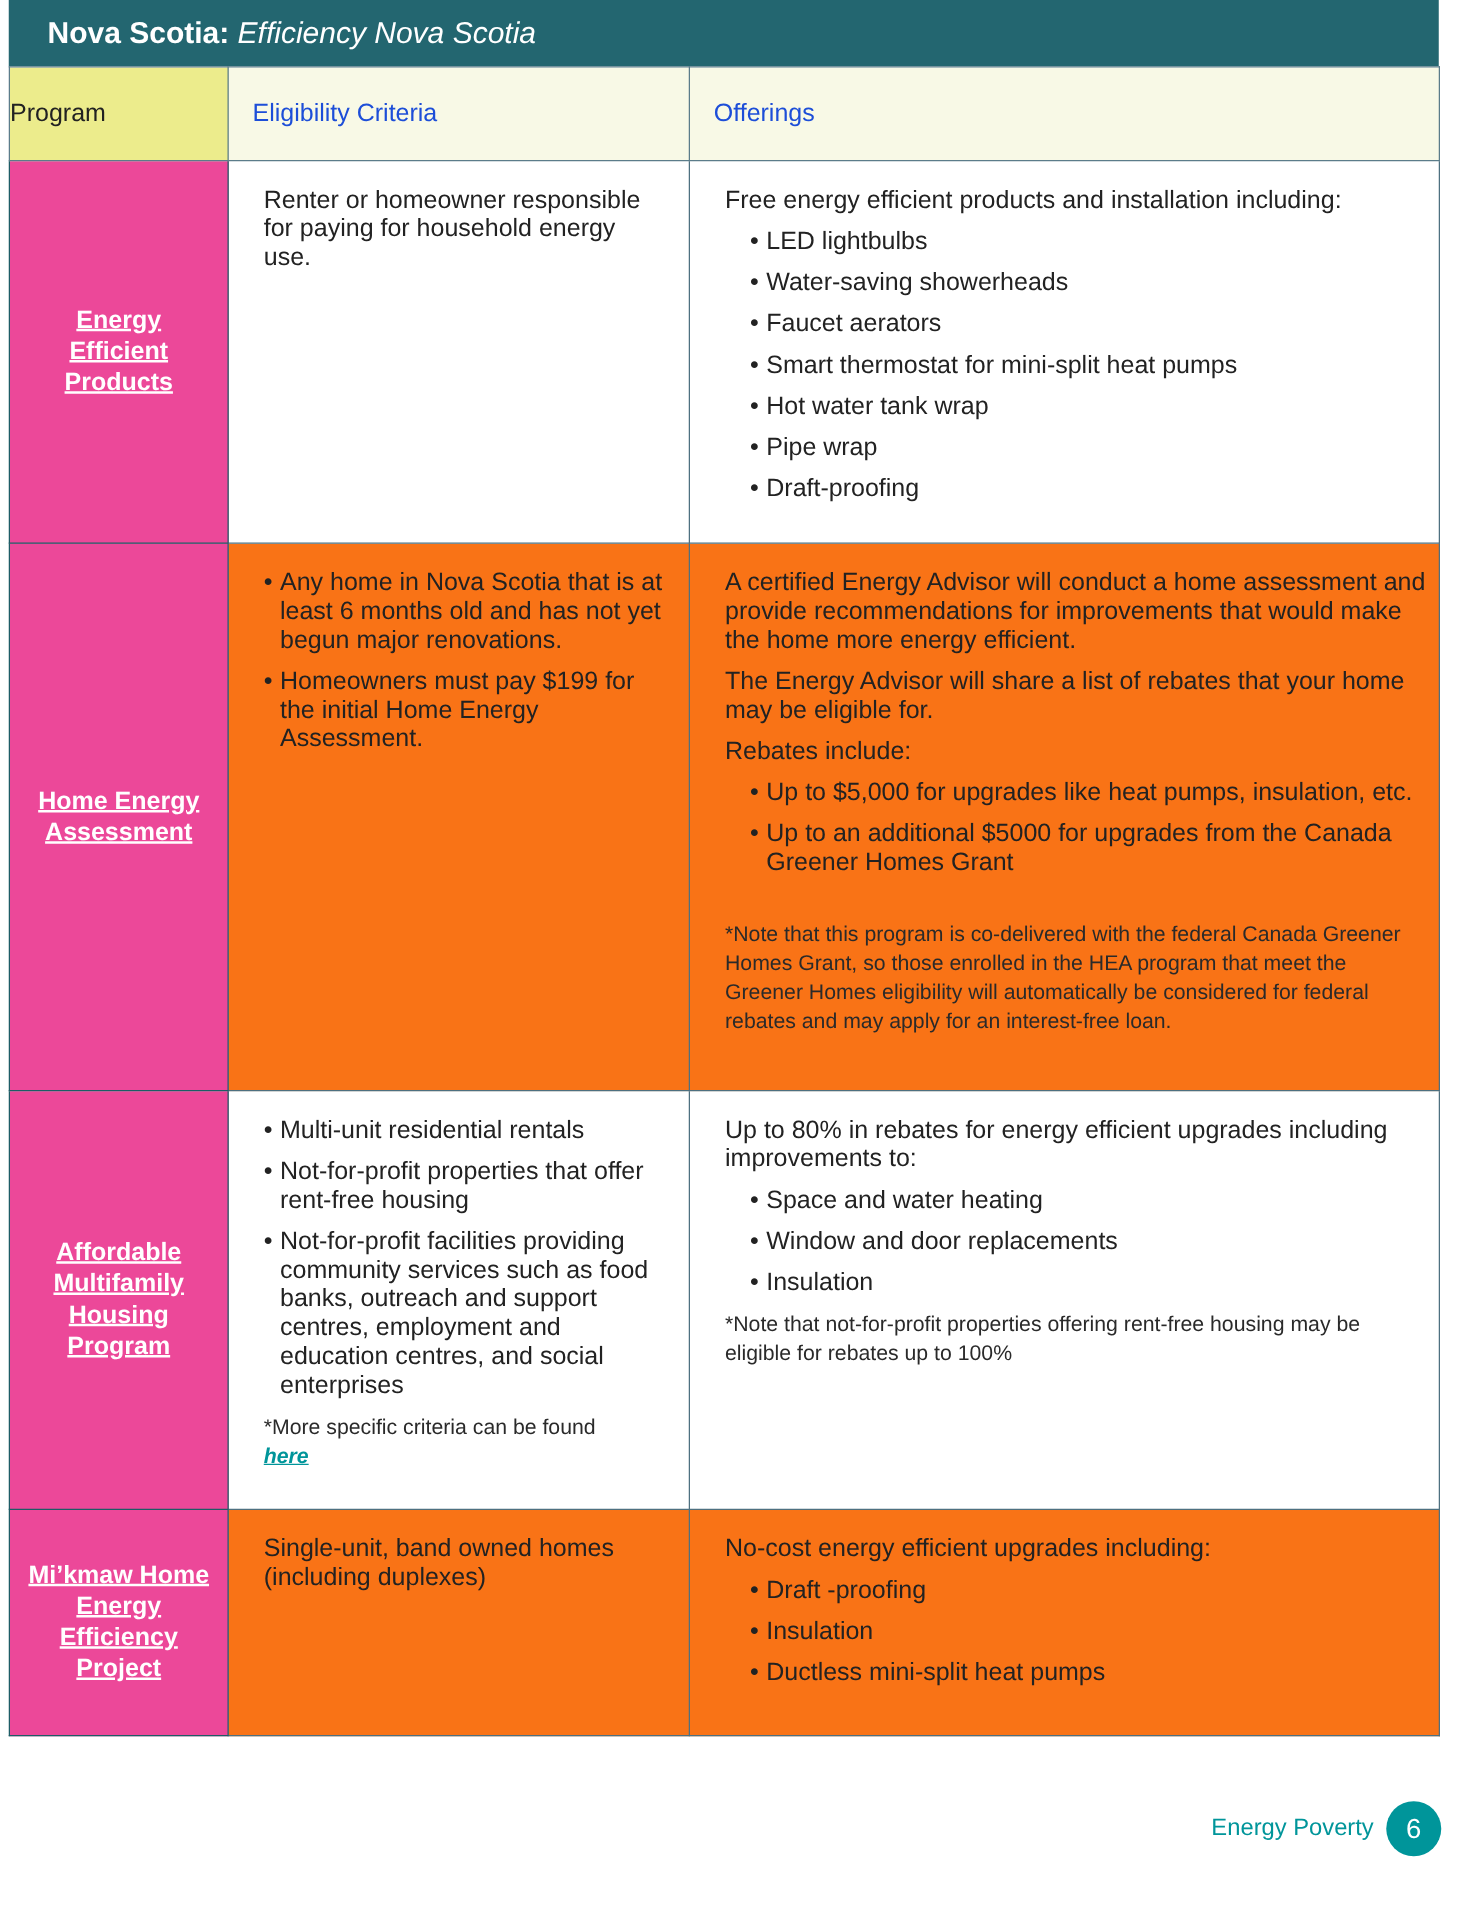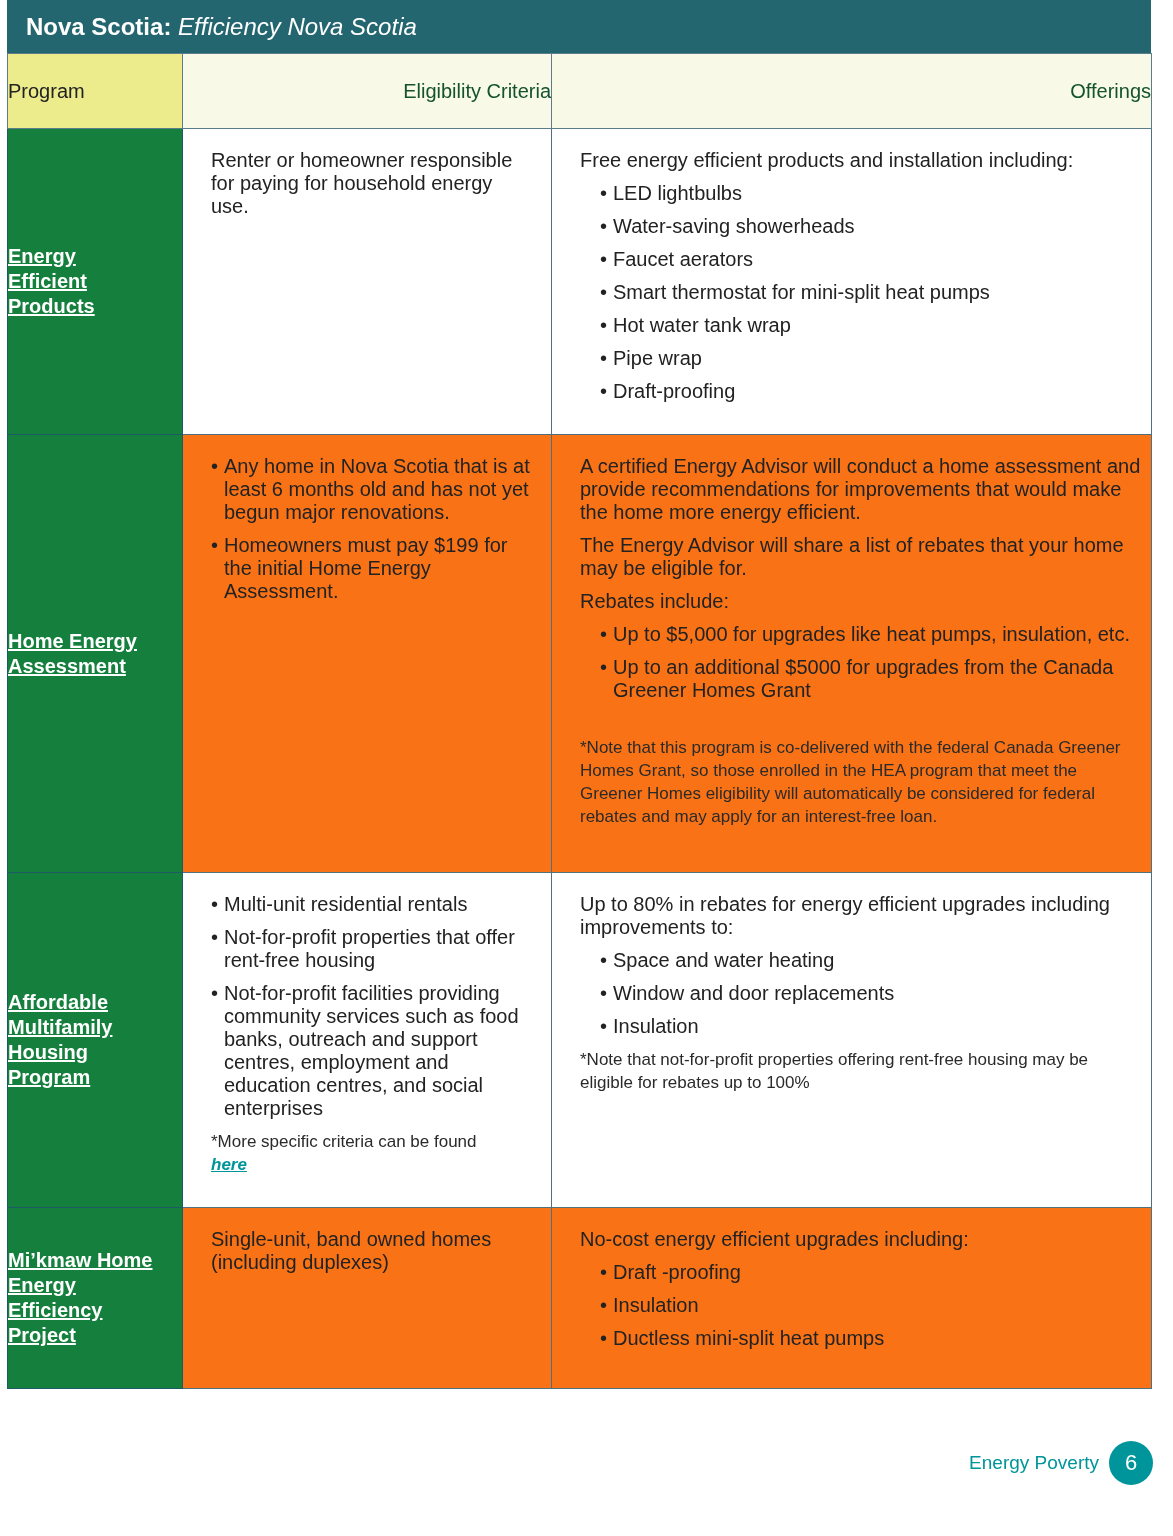--- a/index.html
+++ b/index.html
@@ -4,46 +4,46 @@
 <style>
   * { box-sizing: border-box; margin: 0; padding: 0; }
   html, body { width: 1173px; height: 1536px; background: #ffffff; }
   body { font-family: "Liberation Sans", sans-serif; color: #222222; position: relative; overflow: hidden; }
 
   .title-bar {
     position: absolute; left: 7px; top: 0; width: 1144px; height: 53px;
     background: #236670; color: #ffffff;
     font-size: 24px; line-height: 53px; padding-left: 19px;
   }
-  .title-bar .t-bold { font-weight: bold; }
+  .title-bar .t-bold { font-weight: bold; margin-left: 12px; }
   .title-bar .t-ital { font-style: italic; }
 
   table.programs {
     position: absolute; left: 7px; top: 53px; width: 1144px;
     border-collapse: collapse; table-layout: fixed;
   }
   table.programs col.c1 { width: 175px; }
   table.programs col.c2 { width: 369px; }
   table.programs col.c3 { width: 600px; }
 
   table.programs th {
-    height: 75px; font-weight: normal; font-size: 20px; color: #14532d;
-    background: #f8f9e6; text-align: right; padding-left: 19px;
+    height: 75px; font-weight: normal; font-size: 20px; color: #1d4ed8;
+    background: #f8f9e6; text-align: left; padding-left: 19px;
     border: 1.5px solid #5b7c8a; vertical-align: middle;
   }
   table.programs th.h-program {
     background: #ecec8c; color: #222222; text-align: left; padding-left: 0;
   }
 
   table.programs td {
     border: 1.5px solid #4e7080; vertical-align: top;
     font-size: 20px; line-height: 23px; color: #222222;
   }
   table.programs td.prog {
-    background: #15803d; text-align: left; vertical-align: middle;
+    background: #ec4899; text-align: center; vertical-align: middle;
     border-color: #1d5c66;
     text-decoration: underline;
   }
   .prog a {
     color: #ffffff; font-weight: bold; text-decoration: underline;
     font-size: 20px; line-height: 25px; display: inline-block; width: 150px;
   }
   tr.alt td.crit, tr.alt td.offer { background: #f97316; }
   tr.plain td.crit, tr.plain td.offer { background: #ffffff; }
 

